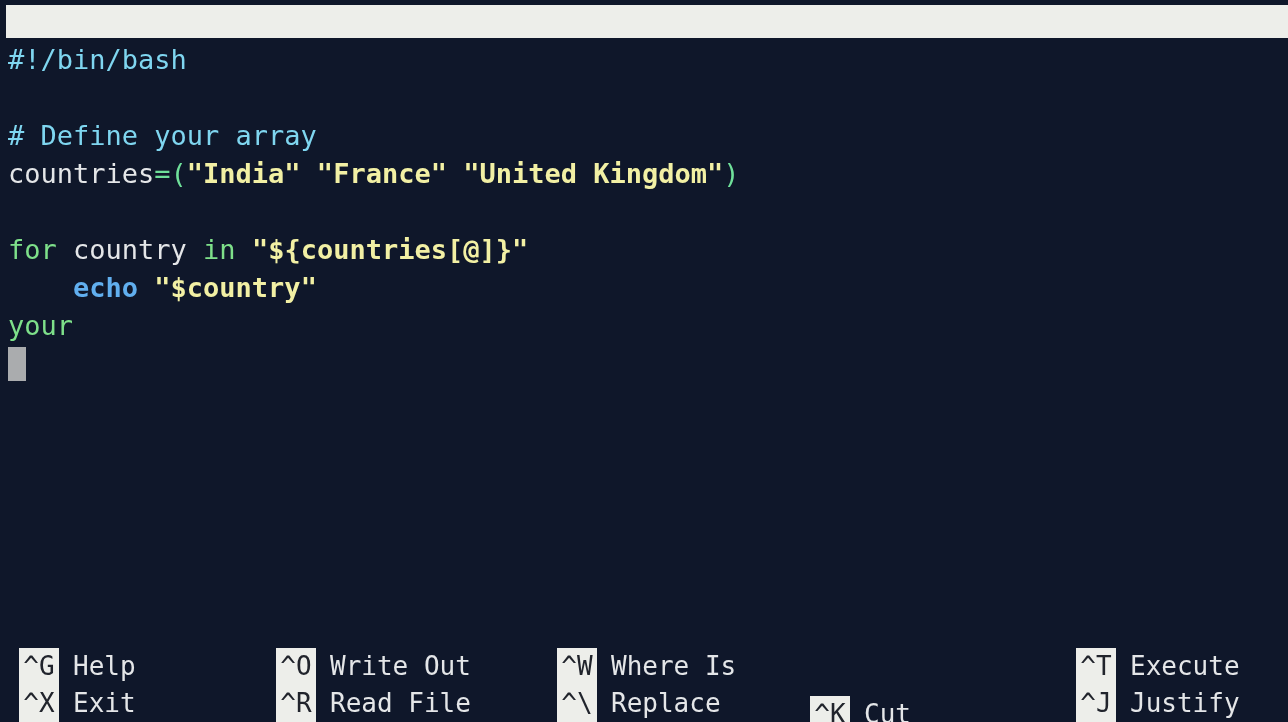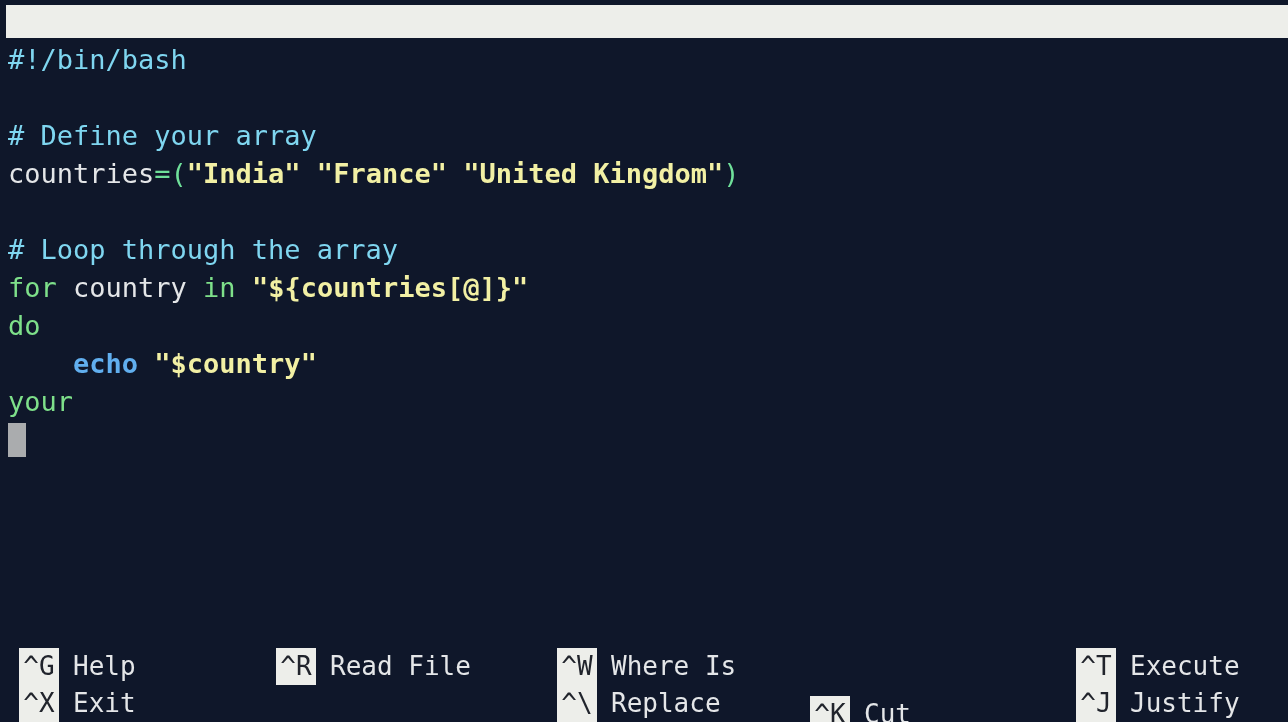--- a/index.html
+++ b/index.html
@@ -117,34 +117,33 @@
   <div class="titlebar">
     
   </div>
 
   <div class="editor">
       <div class="code-line"><span class="tok t-comment">#!/bin/bash</span></div>
       <div class="code-line">&nbsp;</div>
       <div class="code-line"><span class="tok t-comment"># Define your array</span></div>
       <div class="code-line"><span class="tok t-plain">countries</span><span class="tok t-op">=(</span><span class="tok t-string">"India" "France" "United Kingdom"</span><span class="tok t-op">)</span></div>
       <div class="code-line">&nbsp;</div>
-      <div class="code-line"><span class="tok t-comment"># Loop through the array</span></div>
       <div class="code-line"><span class="tok t-keyword">for</span><span class="tok t-plain"> country </span><span class="tok t-keyword">in</span><span class="tok t-plain"> </span><span class="tok t-string">"${countries[@]}"</span></div>
-      <div class="code-line"><span class="tok t-keyword">do</span></div>
       <div class="code-line"><span class="tok t-plain">    </span><span class="tok t-builtin">echo</span><span class="tok t-plain"> </span><span class="tok t-string">"$country"</span></div>
       <div class="code-line"><span class="tok t-keyword">your</span></div>
       <div class="code-line cursor-line"><span class="cursor-block"></span></div>
     </div>
 
   <div class="footer">
       <div class="sc-col" style="left: 6px; padding-left: 13px;">
         <div class="sc-row"><span class="sc-key">^G</span><span class="sc-label">Help</span></div>
         <div class="sc-row"><span class="sc-key">^X</span><span class="sc-label">Exit</span></div>
       </div>
       <div class="sc-col" style="left: 276px;">
+        <div class="sc-row"><span class="sc-key">^O</span><span class="sc-label">Write Out</span></div>
         <div class="sc-row"><span class="sc-key">^R</span><span class="sc-label">Read File</span></div>
       </div>
       <div class="sc-col" style="left: 545px; padding-left: 12px;">
         <div class="sc-row"><span class="sc-key">^W</span><span class="sc-label">Where Is</span></div>
         <div class="sc-row"><span class="sc-key">^\</span><span class="sc-label">Replace</span></div>
       </div>
       <div class="sc-col" style="left: 810px; margin-top: 48px;">
         <div class="sc-row"><span class="sc-key">^K</span><span class="sc-label">Cut</span></div>
         <div class="sc-row"><span class="sc-key">^U</span><span class="sc-label">Paste</span></div>
       </div>

